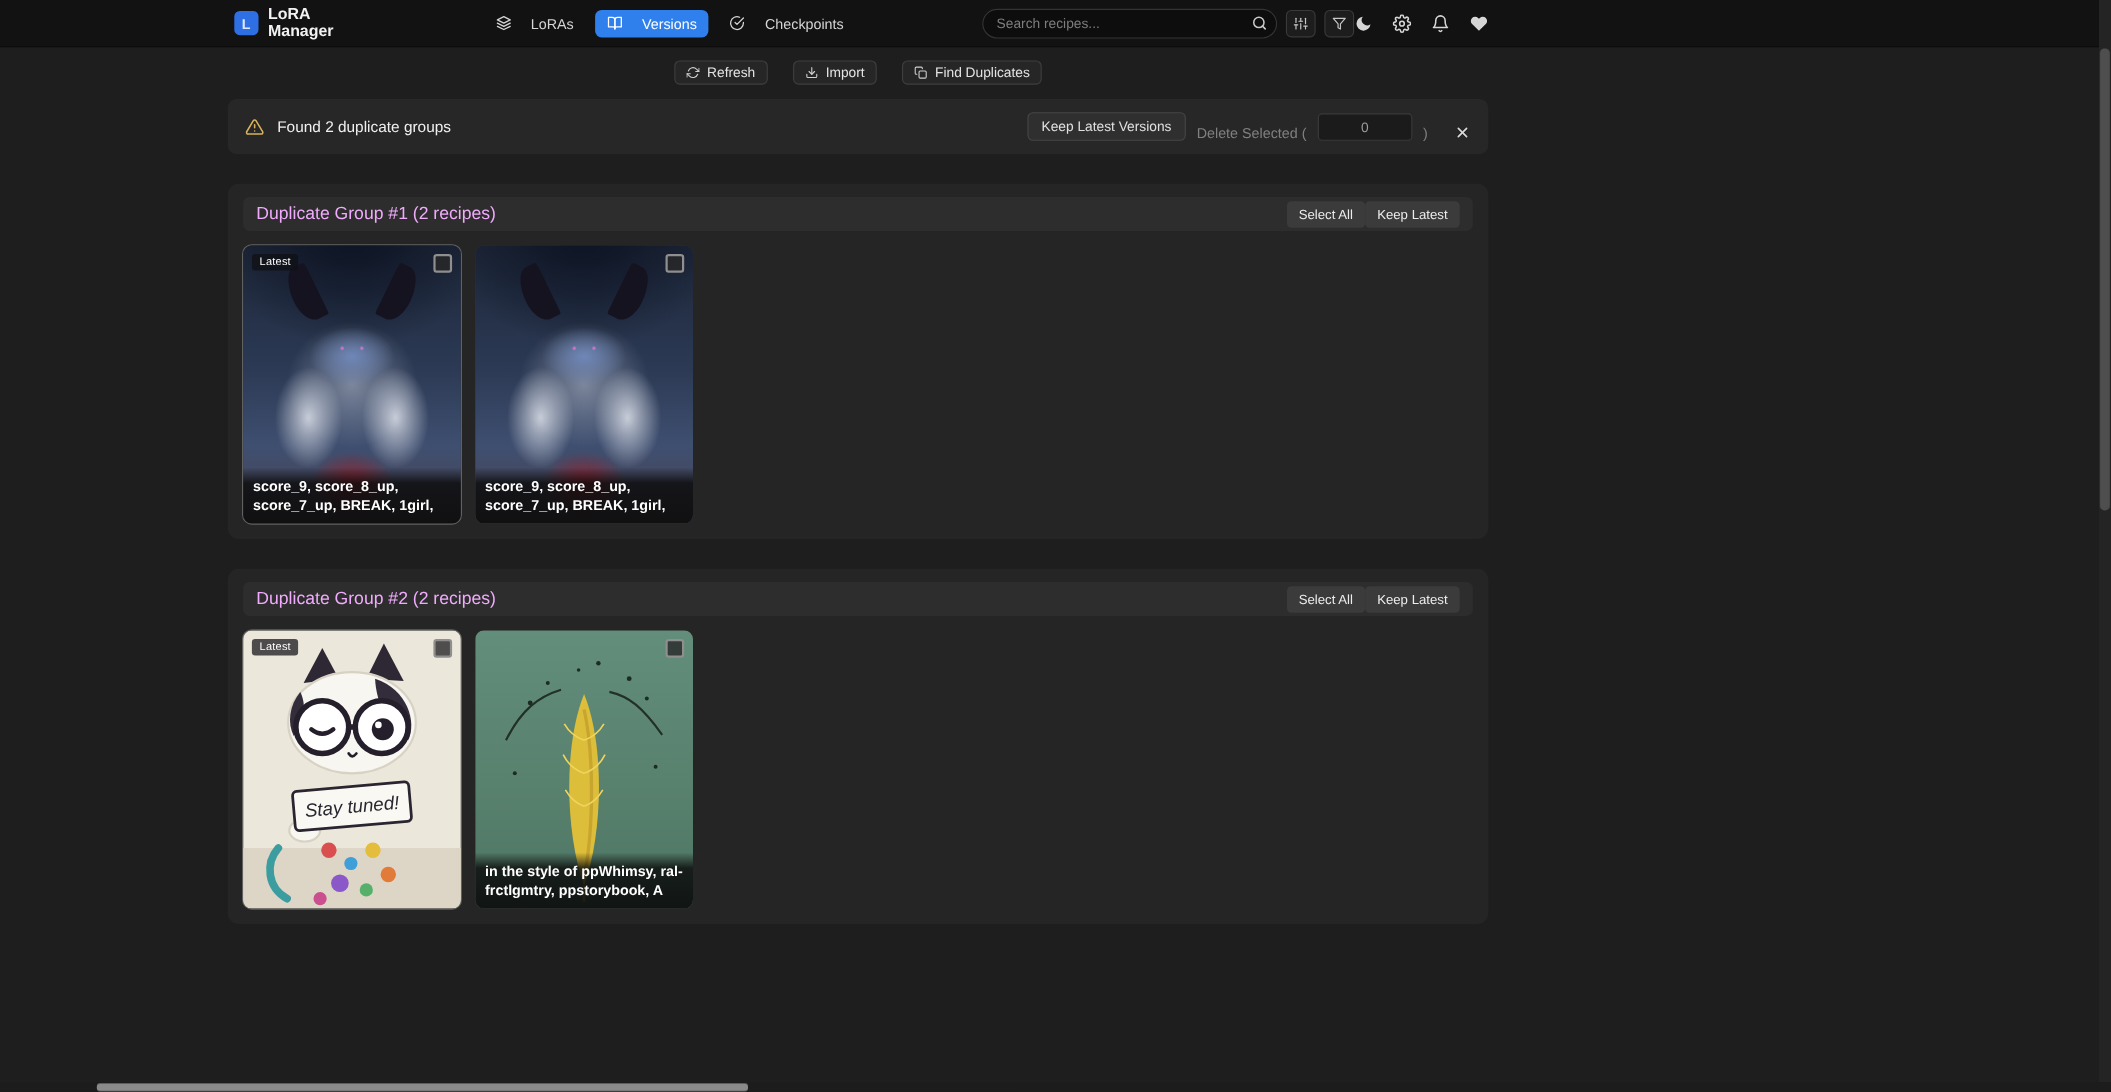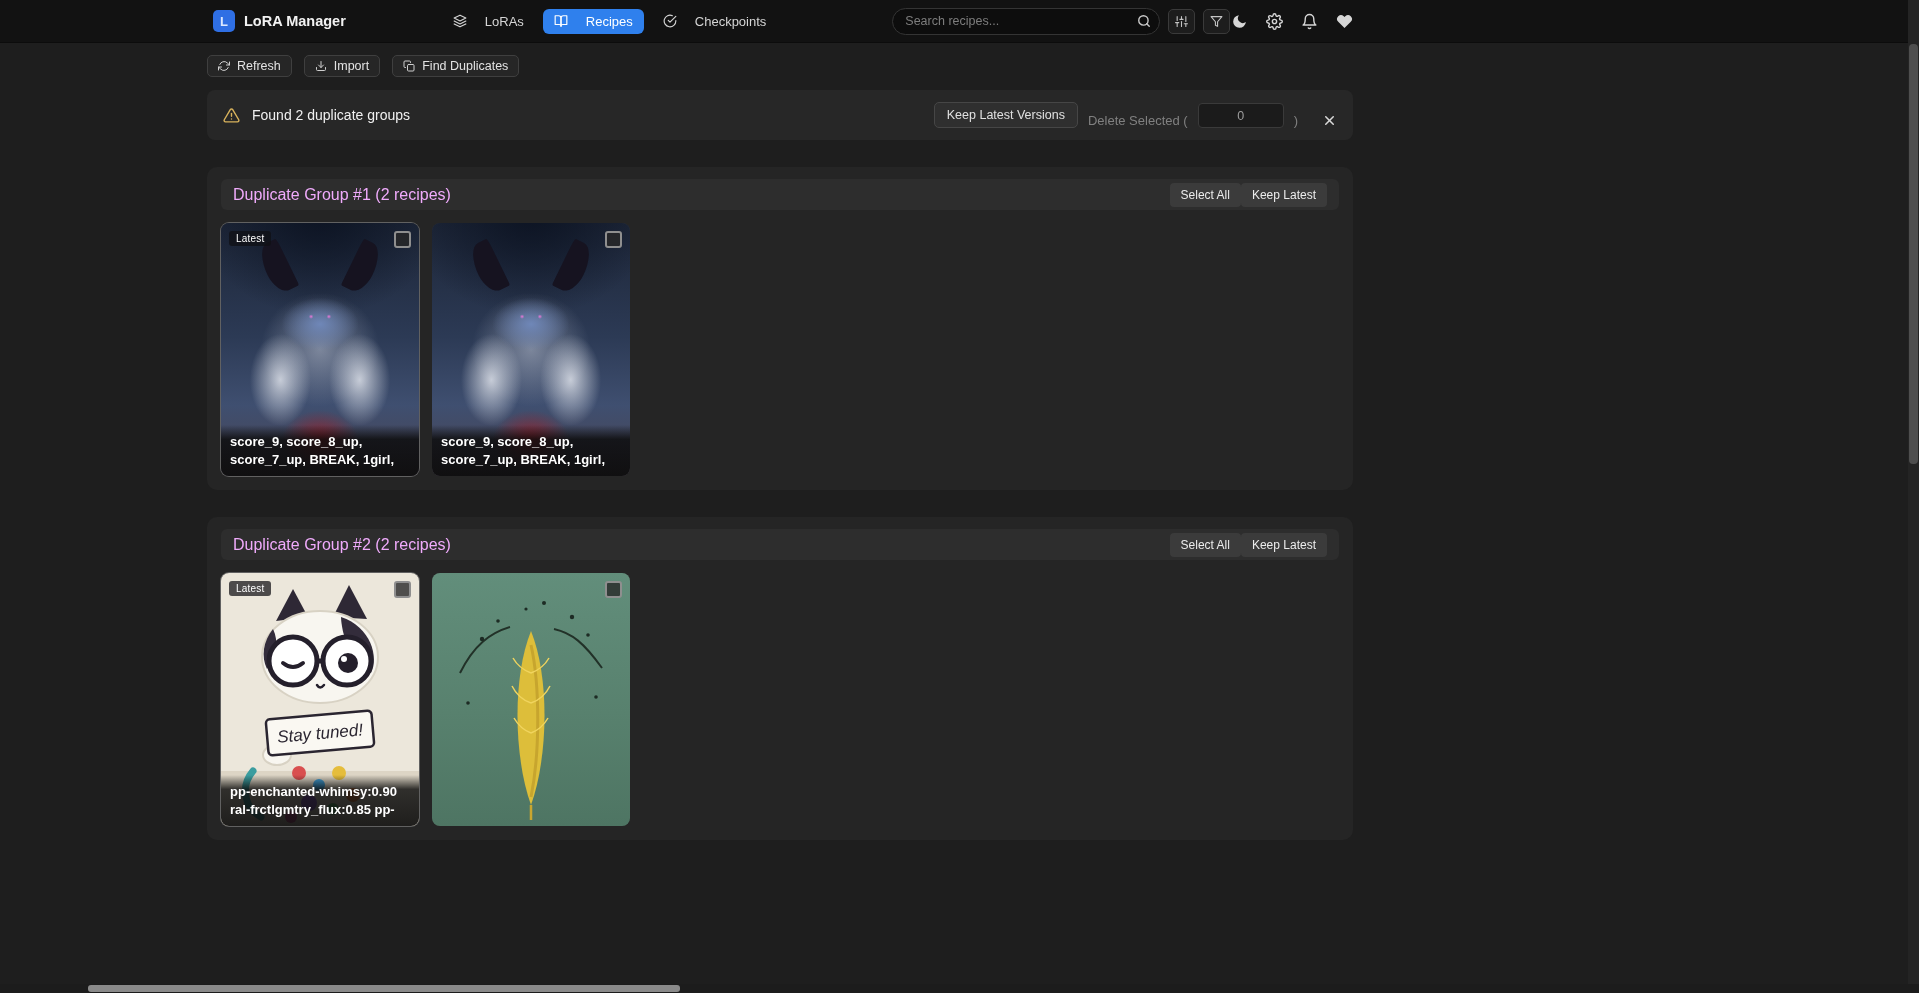--- a/index.html
+++ b/index.html
@@ -45,21 +45,21 @@
   }
   .icon-btn {
     width:27px; height:25px; margin-left:8px; border-radius:5px;
     background:#1d1d1d; border:1px solid #3a3a3a; color:#c6c6c6;
     display:flex; align-items:center; justify-content:center; font-size:13px; cursor:pointer;
   }
   .nav-actions { display:flex; align-items:center; gap:18px; margin-left:auto; }
   .action-btn { background:none; border:none; color:#d6d6d6; font-size:17px; cursor:pointer; display:flex; }
 
   
-  .toolbar { display:flex; gap:12px; margin-top:13px; }
+  .toolbar { display:flex; gap:23px; margin-top:13px;justify-content:center; }
   .tool-btn {
     display:flex; align-items:center; gap:7px;
     background:#262626; border:1px solid #3f3f3f; border-radius:5px;
     color:#e3e3e3; font-size:12.5px; padding:3px 10px; height:22px; cursor:pointer;
     font-family:"Liberation Sans", sans-serif;
   }
   .tool-btn .svg-icon { font-size:12px; color:#cfcfcf; }
 
   
   .alert {
@@ -167,21 +167,21 @@
         </span>
         <span>LoRAs</span>
       </a>
       <a class="nav-tab active">
         <span class="svg-icon">
           <svg viewBox="0 0 24 24" fill="none" stroke="currentColor" stroke-width="2" stroke-linecap="round" stroke-linejoin="round">
               <path d="M2 3h6a4 4 0 0 1 4 4v14a3 3 0 0 0-3-3H2z"></path>
               <path d="M22 3h-6a4 4 0 0 0-4 4v14a3 3 0 0 1 3-3h7z"></path>
             </svg>
         </span>
-        <span>Recipes</span>
+        <span>Versions</span>
       </a>
       <a class="nav-tab">
         <span class="svg-icon">
           <svg viewBox="0 0 24 24" fill="none" stroke="currentColor" stroke-width="2" stroke-linecap="round" stroke-linejoin="round">
               <path d="M22 11.08V12a10 10 0 1 1-5.93-9.14"></path>
               <polyline points="22 4 12 14.01 9 11.01"></polyline>
             </svg>
         </span>
         <span>Checkpoints</span>
       </a>
@@ -375,21 +375,20 @@
             <circle cx="98" cy="212" r="6" fill="#3f9fd8"></circle>
             <circle cx="118" cy="200" r="7" fill="#e5bd3c"></circle>
             <circle cx="88" cy="230" r="8" fill="#8a58c9"></circle>
             <circle cx="112" cy="236" r="6" fill="#57b06a"></circle>
             <circle cx="132" cy="222" r="7" fill="#e07b3a"></circle>
             <circle cx="70" cy="244" r="6" fill="#c94f8e"></circle>
           </svg>
         </div>
         <span class="badge">Latest</span>
         <span class="checkbox"></span>
-        <div class="caption">pp-enchanted-whimsy:0.90 ral-frctlgmtry_flux:0.85 pp-</div>
       </div>
       <div class="recipe-card">
         <div class="art">
           <svg class="art-svg" viewBox="0 0 198 253" preserveAspectRatio="xMidYMid slice">
             <defs>
               <linearGradient id="greenbg" x1="0" y1="0" x2="0" y2="1">
                 <stop offset="0" stop-color="#628e7b"></stop>
                   <stop offset="0.55" stop-color="#58816e"></stop>
                   <stop offset="1" stop-color="#4e7563"></stop>
               </linearGradient>
@@ -411,20 +410,21 @@
             <path d="M99 130 C108 127 114 121 118 113" stroke="#f0d45e" stroke-width="1.5" fill="none"></path>
             <path d="M99 160 C107 157 112 152 116 145" stroke="#f0d45e" stroke-width="1.5" fill="none"></path>
             <path d="M99 100 C91 97 85 92 81 85" stroke="#f0d45e" stroke-width="1.5" fill="none"></path>
             <path d="M99 130 C90 127 84 121 80 113" stroke="#f0d45e" stroke-width="1.5" fill="none"></path>
             <path d="M99 160 C91 157 86 152 82 145" stroke="#f0d45e" stroke-width="1.5" fill="none"></path>
             <path d="M99 232 L99 247" stroke="#caa62f" stroke-width="2.5"></path>
           </svg>
         </div>
 
         <span class="checkbox"></span>
+        <div class="caption">in the style of ppWhimsy, ral-frctlgmtry, ppstorybook, A</div>
       </div>
     </div>
   </section>
 
 </main>
 
 <div class="v-scrollbar">
     <div class="v-thumb"></div>
   </div>
 <div class="h-scrollbar">

